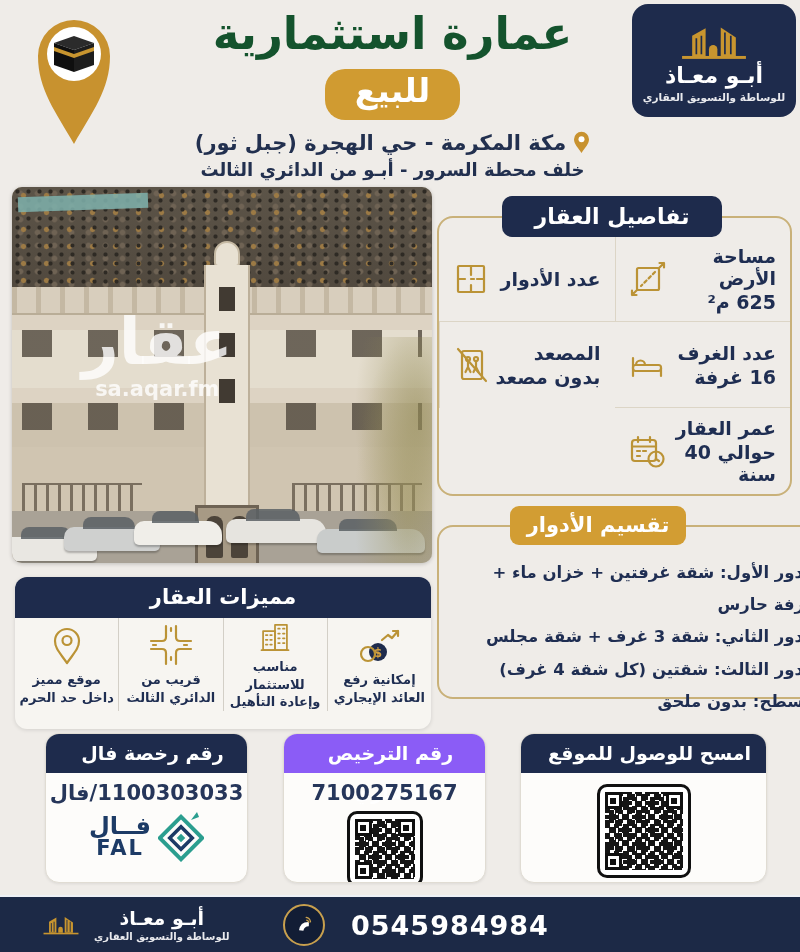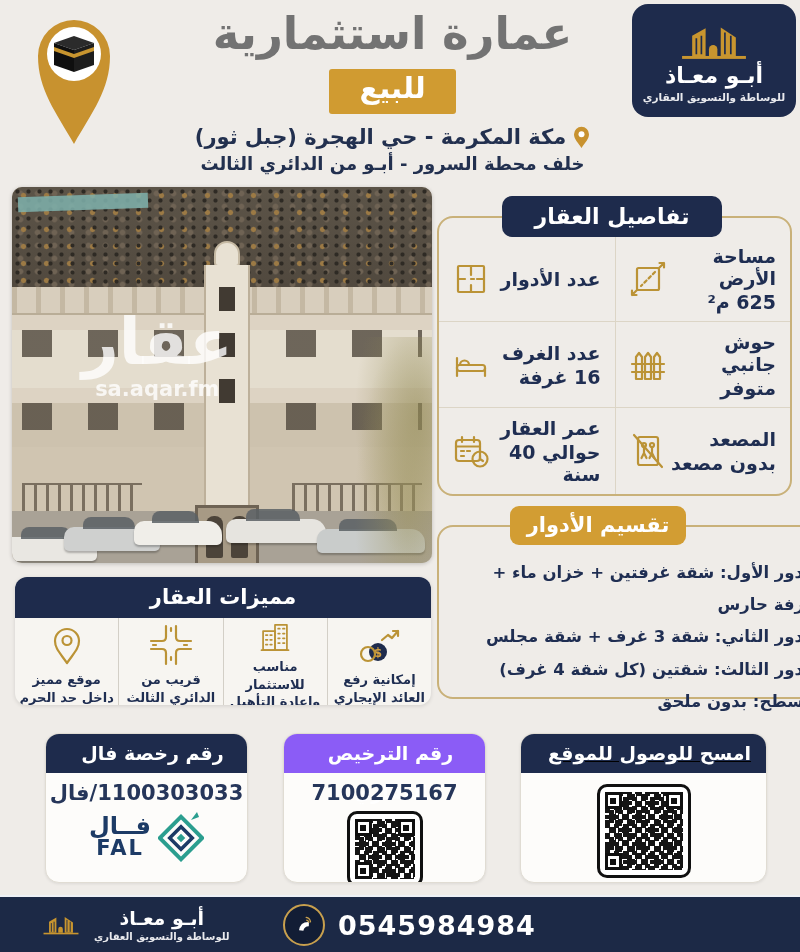--- a/index.html
+++ b/index.html
@@ -2,22 +2,22 @@
 <html><head>
 <meta charset="utf-8">
 <style>
   * { margin:0; padding:0; box-sizing:border-box; }
   body { font-family:"DejaVu Sans", sans-serif; background:#d8d6d2; }
   .poster { position:relative; width:800px; height:952px; background:#efece8; overflow:hidden; margin:0 auto; }
 
   
   .kaaba-pin { position:absolute; left:24px; top:4px; width:100px; height:148px; }
   .title-block { position:absolute; left:140px; top:8px; width:505px; text-align:center; direction:rtl; }
-  .main-title { font-size:45px; font-weight:bold; color:#737373; line-height:1.15; }
-  .sale-badge { display:inline-block; margin-top:9px; background:#d09b31; color:#fff; font-size:29px; font-weight:bold; padding:1px 30px 7px; border-radius:3px; line-height:1.3; }
+  .main-title { font-size:45px; font-weight:bold; color:#14532d; line-height:1.15; }
+  .sale-badge { display:inline-block; margin-top:9px; background:#d09b31; color:#fff; font-size:33px; font-weight:bold; padding:1px 30px 7px; border-radius:20px; line-height:1.3; }
   .loc1 { margin-top:11px; font-size:21px; font-weight:bold; color:#22304f; display:flex; align-items:center; justify-content:center; gap:7px; direction:rtl; }
   .loc1 svg { flex:0 0 auto; }
   .loc2 { margin-top:4px; font-size:18px; font-weight:bold; color:#22304f; }
 
   .brand-card { position:absolute; left:632px; top:4px; width:164px; height:113px; background:#1e2b4c; border-radius:16px; display:flex; flex-direction:column; align-items:center; justify-content:center; text-align:center; }
   .brand-name { color:#fff; font-size:22px; font-weight:bold; margin-top:2px; direction:rtl; }
   .brand-tagline { color:#e9eaee; font-size:10.5px; font-weight:bold; margin-top:3px; direction:rtl; }
 
   
   .photo { position:absolute; left:12px; top:187px; width:420px; height:376px; border-radius:10px; overflow:hidden; background:#cfc5b4; box-shadow:0 1px 4px rgba(0,0,0,.2); }
@@ -65,34 +65,34 @@
   .d-value { font-size:19px; font-weight:bold; color:#1f2e52; white-space:pre-line; margin-top:2px; }
   .d-icon { flex:0 0 auto; }
 
   
   .floors-badge { left:510px; top:506px; width:176px; height:39px; line-height:39px; font-size:21px; background:#d29d33; border-radius:9px; }
   .floors-box { position:absolute; left:437px; top:525px; width:417px; height:174px; border:2px solid #c9b179; border-radius:16px; direction:rtl; padding:30px 20px 8px 12px; }
   .floors-box li { list-style:none; font-size:16.5px; font-weight:bold; color:#1f2e52; line-height:1.95; position:relative; padding-right:16px; }
   .floors-box li:before { content:"•"; position:absolute; right:0; color:#1f2e52; }
 
   
-  .features-box { position:absolute; left:15px; top:577px; width:416px; height:128px; background:#f7f5f1; border-radius:12px; box-shadow:0 1px 4px rgba(0,0,0,.12); overflow:hidden; }
+  .features-box { position:absolute; left:15px; top:577px; width:416px; height:152px; background:#f7f5f1; border-radius:12px; box-shadow:0 1px 4px rgba(0,0,0,.12); overflow:hidden; }
   .features-header { height:41px; background:#1e2b4c; color:#fff; font-size:21px; font-weight:bold; text-align:center; line-height:41px; direction:rtl; }
   .features-row { display:flex; direction:rtl; height:93px; }
   .feature { flex:1; display:flex; flex-direction:column; align-items:center; justify-content:center; gap:5px; border-left:1.5px solid #d3cfc7; padding-top:2px; }
   .feature:last-child { border-left:none; }
   .feature-label { font-size:13px; font-weight:bold; color:#1f2e52; text-align:center; white-space:pre-line; line-height:1.35; direction:rtl; }
 
   
   .card { position:absolute; top:733px; height:150px; background:#fdfcfa; border:1px solid #e0dcd3; border-radius:14px; overflow:hidden; text-align:center; box-shadow:0 1px 3px rgba(0,0,0,.08); }
   .card-header { height:39px; line-height:39px; color:#fff; font-size:19px; font-weight:bold; direction:rtl;padding-left:12px; }
   .hdr-navy { background:#1e2b4c; } .hdr-gold { background:#8b5cf6; }
   .card-fal { left:45px; width:203px; }
   .card-rega { left:283px; width:203px; }
-  .card-map { left:520px; width:247px;text-decoration:underline; }
+  .card-map { left:520px; width:247px; }
   .license-number { font-size:21px; font-weight:bold; color:#26365a; margin-top:8px; direction:rtl; }
   .fal-logo { display:flex; align-items:center; justify-content:center; gap:7px; margin-top:5px; }
   .fal-text { text-align:center; color:#1d3b66; line-height:1; }
   .fal-ar { font-size:24px; font-weight:bold; }
   .fal-en { font-size:21px; font-weight:bold; letter-spacing:2px; }
   .qr { position:relative; margin:8px auto 0; background:#fff; border:3.5px solid #101010; border-radius:10px; }
   .qr-sm { width:76px; height:76px; margin-top:6px; }
   .qr-lg { width:94px; height:94px; margin-top:11px; }
   .qr-inner { position:absolute; inset:5px;
     background:
@@ -101,21 +101,21 @@
   .finder { position:absolute; width:17px; height:17px; border:3px solid #101010; background:#fff; }
   .finder:after { content:""; position:absolute; inset:2.5px; background:#101010; }
   .f-tl { left:5px; top:5px; } .f-tr { right:5px; top:5px; } .f-bl { left:5px; bottom:5px; }
 
   
   .footer { position:absolute; left:0; top:895px; width:800px; height:57px; background:#1c2946; border-top:2px solid #eef1f6; }
   .footer-brand { position:absolute; left:38px; top:6px; display:flex; align-items:center; gap:10px; }
   .footer-brand .txt { text-align:center; direction:rtl; }
   .footer-brand .n { color:#fff; font-size:19px; font-weight:bold; }
   .footer-brand .t { color:#e9eaee; font-size:10px; font-weight:bold; margin-top:2px; }
-  .footer-phone { position:absolute; left:283px; top:7px; display:flex; align-items:center; gap:13px; }
+  .footer-phone { position:absolute; left:283px; top:7px; display:flex; align-items:center; gap:26px; }
   .phone-circle { width:42px; height:42px; border-radius:50%; background:#121d35; border:2px solid #c8a04e; display:flex; align-items:center; justify-content:center; }
   .phone-number { color:#fff; font-size:27px; font-weight:bold; letter-spacing:1px; direction:ltr; }
 
   .gold-stroke { stroke:#bb9336; fill:none; stroke-width:2.2; stroke-linecap:round; stroke-linejoin:round; }
 </style>
 </head>
 <body>
 
 <div class="poster">
 
@@ -222,32 +222,20 @@
     <div class="d-cell divider-h">
       <div class="d-text">
         <div class="d-label">عدد الأدوار</div>
       </div>
       <svg class="d-icon" width="44" height="44" viewBox="0 0 44 44">
         <rect class="gold-stroke" x="9" y="9" width="26" height="26" rx="1"></rect>
         <path class="gold-stroke" d="M22 9 v9 M22 28 v7 M9 22 h7 M28 22 h7 M22 22 h3"></path>
       </svg>
     </div>
 
-    <div class="d-cell divider-v divider-h">
-      <div class="d-text">
-        <div class="d-label">حوش جانبي</div>
-        <div class="d-value">متوفر</div>
-      </div>
-      <svg class="d-icon" width="44" height="44" viewBox="0 0 44 44">
-        <path class="gold-stroke" d="M10 36 V14 l3-4 3 4 v22 Z"></path>
-        <path class="gold-stroke" d="M19 36 V14 l3-4 3 4 v22 Z"></path>
-        <path class="gold-stroke" d="M28 36 V14 l3-4 3 4 v22 Z"></path>
-        <path class="gold-stroke" d="M6 21 h32 M6 29 h32"></path>
-      </svg>
-    </div>
 
     <div class="d-cell divider-h">
       <div class="d-text">
         <div class="d-label">عدد الغرف</div>
         <div class="d-value">16 غرفة</div>
       </div>
       <svg class="d-icon" width="44" height="44" viewBox="0 0 44 44">
         <path class="gold-stroke" d="M8 33 V15"></path>
         <path class="gold-stroke" d="M36 33 v-8"></path>
         <rect class="gold-stroke" x="8" y="22" width="28" height="6" rx="2.5"></rect>

